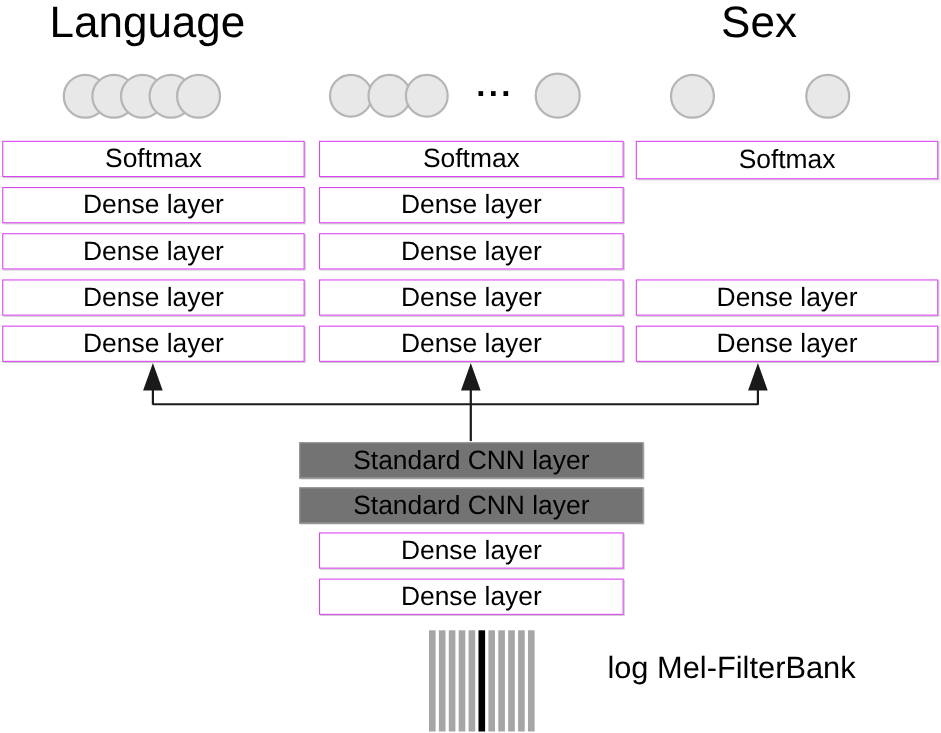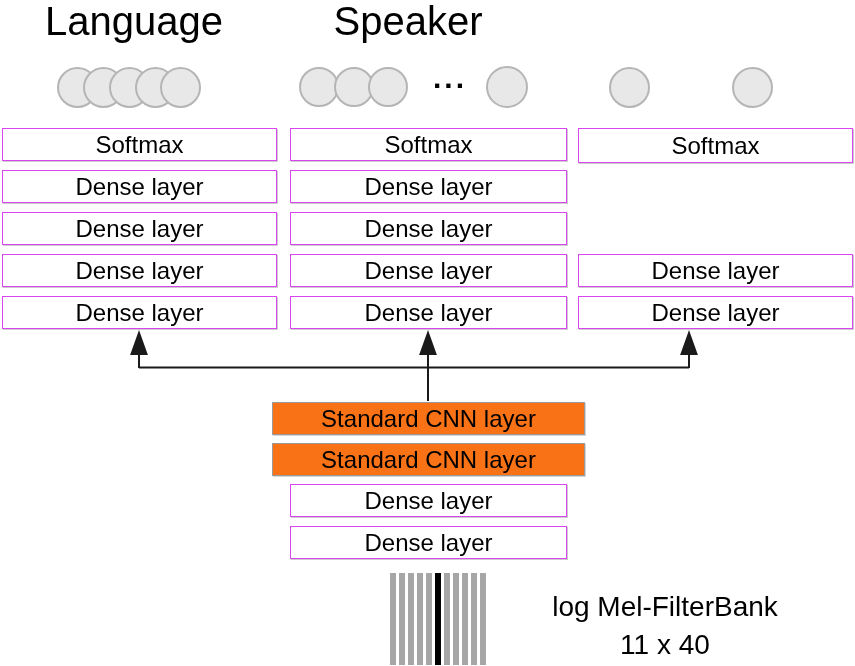--- a/index.html
+++ b/index.html
@@ -20,42 +20,42 @@
     font-size:30px; font-weight:700; letter-spacing:3px; line-height:1;
   }
   .box {
     position:absolute; box-sizing:border-box;
     background:#ffffff; border:1px solid #d946ef;
     box-shadow:1px 1px 0 #cccccc;
     display:flex; align-items:center; justify-content:center;
     font-size:24px; line-height:1; white-space:nowrap;
   }
   .box.cnn {
-    background:#f97316; border:1px solid #9a9a9a;
+    background:#737373; border:1px solid #9a9a9a;
     box-shadow:1px 1px 0 #d6d6d6;
   }
   .arrows { position:absolute; left:0; top:0; pointer-events:none; }
   .stripes {
     position:absolute; left:390px; top:573px; height:92px;
     display:flex; gap:3px;
   }
   .stripe { width:6px; height:92px; background:#a6a6a6; }
   .stripe.black { background:#000000; }
   .caption {
     position:absolute; left:665px; top:588px; transform:translateX(-50%);
     text-align:center; font-size:28px; line-height:1.35; white-space:nowrap;
   }
 </style>
 </head>
 <body>
 
 <div class="canvas">
 
   <div class="heading" style="left:134px;">Language</div>
-  <div class="heading" style="left:408px;">Speaker</div>
+  <div class="heading" style="left:690px;">Sex</div>
 
   <div>
     <span class="circle" style="left:57px;  top:67px; width:41px; height:41px;"></span>
     <span class="circle" style="left:83px;  top:67px; width:41px; height:41px;"></span>
     <span class="circle" style="left:109px; top:67px; width:41px; height:41px;"></span>
     <span class="circle" style="left:135px; top:67px; width:41px; height:41px;"></span>
     <span class="circle" style="left:160px; top:67px; width:41px; height:41px;"></span>
   </div>
 
   <div>
@@ -113,16 +113,15 @@
     <div class="stripe black"></div>
     <div class="stripe"></div>
     <div class="stripe"></div>
     <div class="stripe"></div>
     <div class="stripe"></div>
     <div class="stripe"></div>
   </div>
 
   <div class="caption">
     <div>log Mel-FilterBank</div>
-    <div>11 x 40</div>
   </div>
 
 </div>
 
 </body></html>

